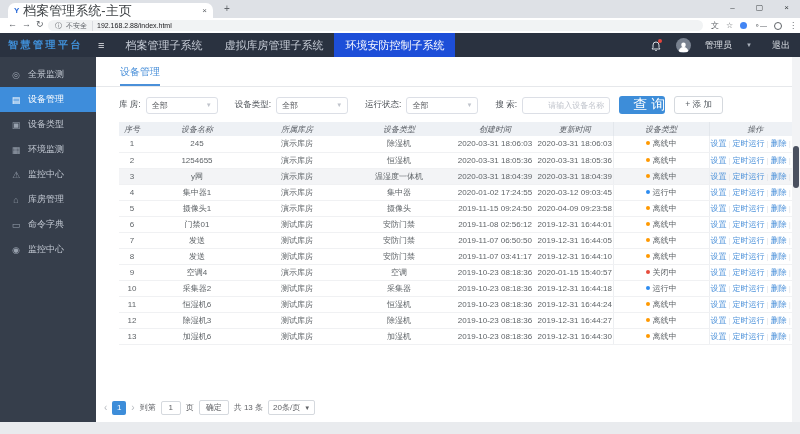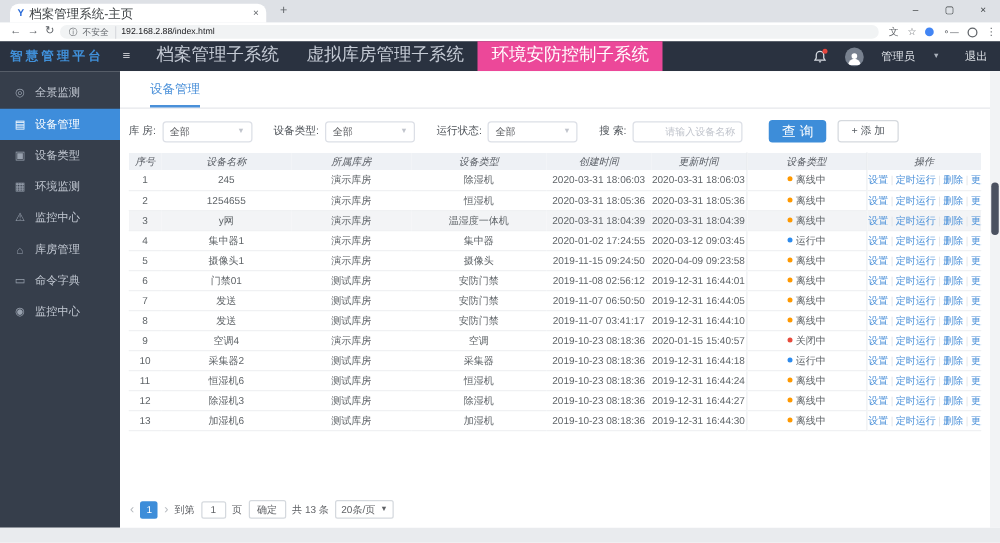--- a/index.html
+++ b/index.html
@@ -4,45 +4,45 @@
 <style>
   * { margin:0; padding:0; box-sizing:border-box; }
   html,body { width:800px; height:434px; overflow:hidden; background:#e9ebee;
     font-family:"Liberation Sans","DejaVu Sans",sans-serif; position:relative; }
 
   
   .tabstrip { position:absolute; top:0; left:0; width:800px; height:18px; background:#dee1e6; }
   .btab { position:absolute; left:8px; top:3px; width:205px; height:15px; background:#fff;
     border-radius:7px 7px 0 0; display:flex; align-items:center; padding:0 6px; gap:4px; }
   .tab-favicon { color:#2a6bd8; font-size:8px; font-weight:bold; }
-  .tab-title { font-size:10px; color:#3c4043; flex:1; white-space:nowrap; overflow:hidden; }
+  .tab-title { font-size:13px; color:#3c4043; flex:1; white-space:nowrap; overflow:hidden; }
   .tab-close { font-size:8px; color:#5f6368; }
   .newtab { position:absolute; left:224px; top:3px; font-size:10px; color:#5f6368; }
   .win-controls { position:absolute; right:0; top:0; height:17px; display:flex; }
   .win-btn { width:27px; text-align:center; font-size:8px; color:#3c4043; line-height:16px; }
 
   .addrbar { position:absolute; top:18px; left:0; width:800px; height:15px; background:#fff; }
   .nav-ic { position:absolute; top:1px; font-size:9px; color:#5f6368; }
   .url-pill { position:absolute; left:48px; top:2px; width:655px; height:11px; background:#f1f3f4;
     border-radius:6px; display:flex; align-items:center; padding:0 7px; gap:4px;
     font-size:7px; color:#5f6368; }
   .url-sec { border-right:1px solid #dadce0; padding-right:5px; }
   .url-domain { color:#202124; }
   .addr-icons { position:absolute; right:3px; top:0; height:15px; display:flex; align-items:center; gap:7px;
     font-size:8px; color:#5f6368; }
   .ext-dot { width:7px; height:7px; border-radius:50%; background:#4285f4; }
   .prof-dot { width:8px; height:8px; border-radius:50%; border:1px solid #5f6368; }
 
   
   .appnav { position:absolute; top:33px; left:0; width:800px; height:24px; background:#2a3240;
-    display:flex; align-items:center;font-family:Liberation Serif, serif; }
+    display:flex; align-items:center; }
   .brand { color:#4090d9; font-weight:bold; font-size:10px; letter-spacing:2.5px; padding:0 8px; width:96px; }
   .hamburger { color:#e8eaed; font-size:11px; margin:0 10px 0 2px; }
-  .nav-item { color:#c6ccd6; font-size:14px; padding:0 11px; height:24px; line-height:24px; white-space:nowrap; }
-  .nav-item.active { background:#ec4899; color:#fff; }
+  .nav-item { color:#c6ccd6; font-size:11px; padding:0 11px; height:24px; line-height:24px; white-space:nowrap; }
+  .nav-item.active { background:#1d4ed8; color:#fff; }
   .appnav-right { margin-left:auto; display:flex; align-items:center; gap:14px; padding-right:10px; }
   .bell-wrap { position:relative; width:12px; height:13px; }
   .bell-dot { position:absolute; right:0; top:0; width:4px; height:4px; border-radius:50%; background:#e5453d; }
   .nav-avatar { width:15px; height:15px; border-radius:50%; background:#78818f; overflow:hidden;
     display:flex; align-items:flex-end; justify-content:center; }
   .user-name { color:#dfe3e8; font-size:9px; }
   .tri { color:#aab1bb; font-size:6px; }
   .logout { color:#dfe3e8; font-size:9px; margin-left:6px; }
 
   
@@ -51,34 +51,34 @@
     color:#c2c8d2; font-size:9px; }
   .side-item .s-icon { font-size:9px; color:#98a1ae; width:10px; text-align:center; }
   .side-item.active { background:#3e8ddb; color:#fff; }
   .side-item.active .s-icon { color:#fff; }
 
   
   .content { position:absolute; top:57px; left:96px; right:0; bottom:12px; background:#fff; }
   .tabbar { height:30px; background:#fff; border-bottom:1px solid #e6e8eb; position:relative; }
   .page-tab { position:absolute; left:24px; top:0; height:29px; line-height:29px; color:#4a90d9;
     font-size:10px; border-bottom:2px solid #4a90d9; }
-  .main-area { position:absolute; top:31px; left:0; right:8px; bottom:0; background:#fff; }
+  .main-area { position:absolute; top:31px; left:0; right:8px; bottom:0; background:#fff;padding-left:16px; }
 
   .filters { display:flex; align-items:center; padding:8px 7px 7px; font-size:8.5px; color:#4e5359; }
   .f-label { margin-right:5px; white-space:pre; }
   .gap { margin-left:17px; }
   .f-select { width:72px; height:17px; border:1px solid #dcdfe6; border-radius:3px; background:#fff;
     display:flex; align-items:center; justify-content:space-between; padding:0 5px;
     color:#606266; font-size:8px; }
   .sel-caret { color:#c0c4cc; font-size:6px; }
   .f-input { width:88px; height:17px; border:1px solid #dcdfe6; border-radius:3px; font-size:8px;
     padding:0 5px; color:#606266; outline:none;text-align:right; }
   .f-input::placeholder { color:#c0c4cc; }
   .btn-query { width:46px; height:18px; background:#3d8dd9; color:#fff; border:none; border-radius:3px;
-    font-size:11px; margin-left:21px; }
+    font-size:14px; margin-left:9px;text-align:right; }
   .btn-add { height:18px; background:#fff; border:1px solid #d5d9de; border-radius:3px; color:#5a6066;
     font-size:8.5px; padding:0 10px; margin-left:9px; }
 
   table.dev { width:682px; margin:1px 7px 0; border-collapse:collapse; table-layout:fixed;
     font-size:8px; color:#5f6468; }
   .dev th { background:#eef1f5; height:14px; font-weight:normal; color:#585d64; font-size:8px;
     white-space:nowrap; overflow:hidden;font-style:italic; }
   .dev td { height:16px; text-align:center; border-bottom:1px solid #f0f1f3; white-space:nowrap; overflow:hidden; }
   tr.hl td { background:#f3f4f6; }
   .status-cell,.action-cell { border-left:1px solid #edeff2; }

